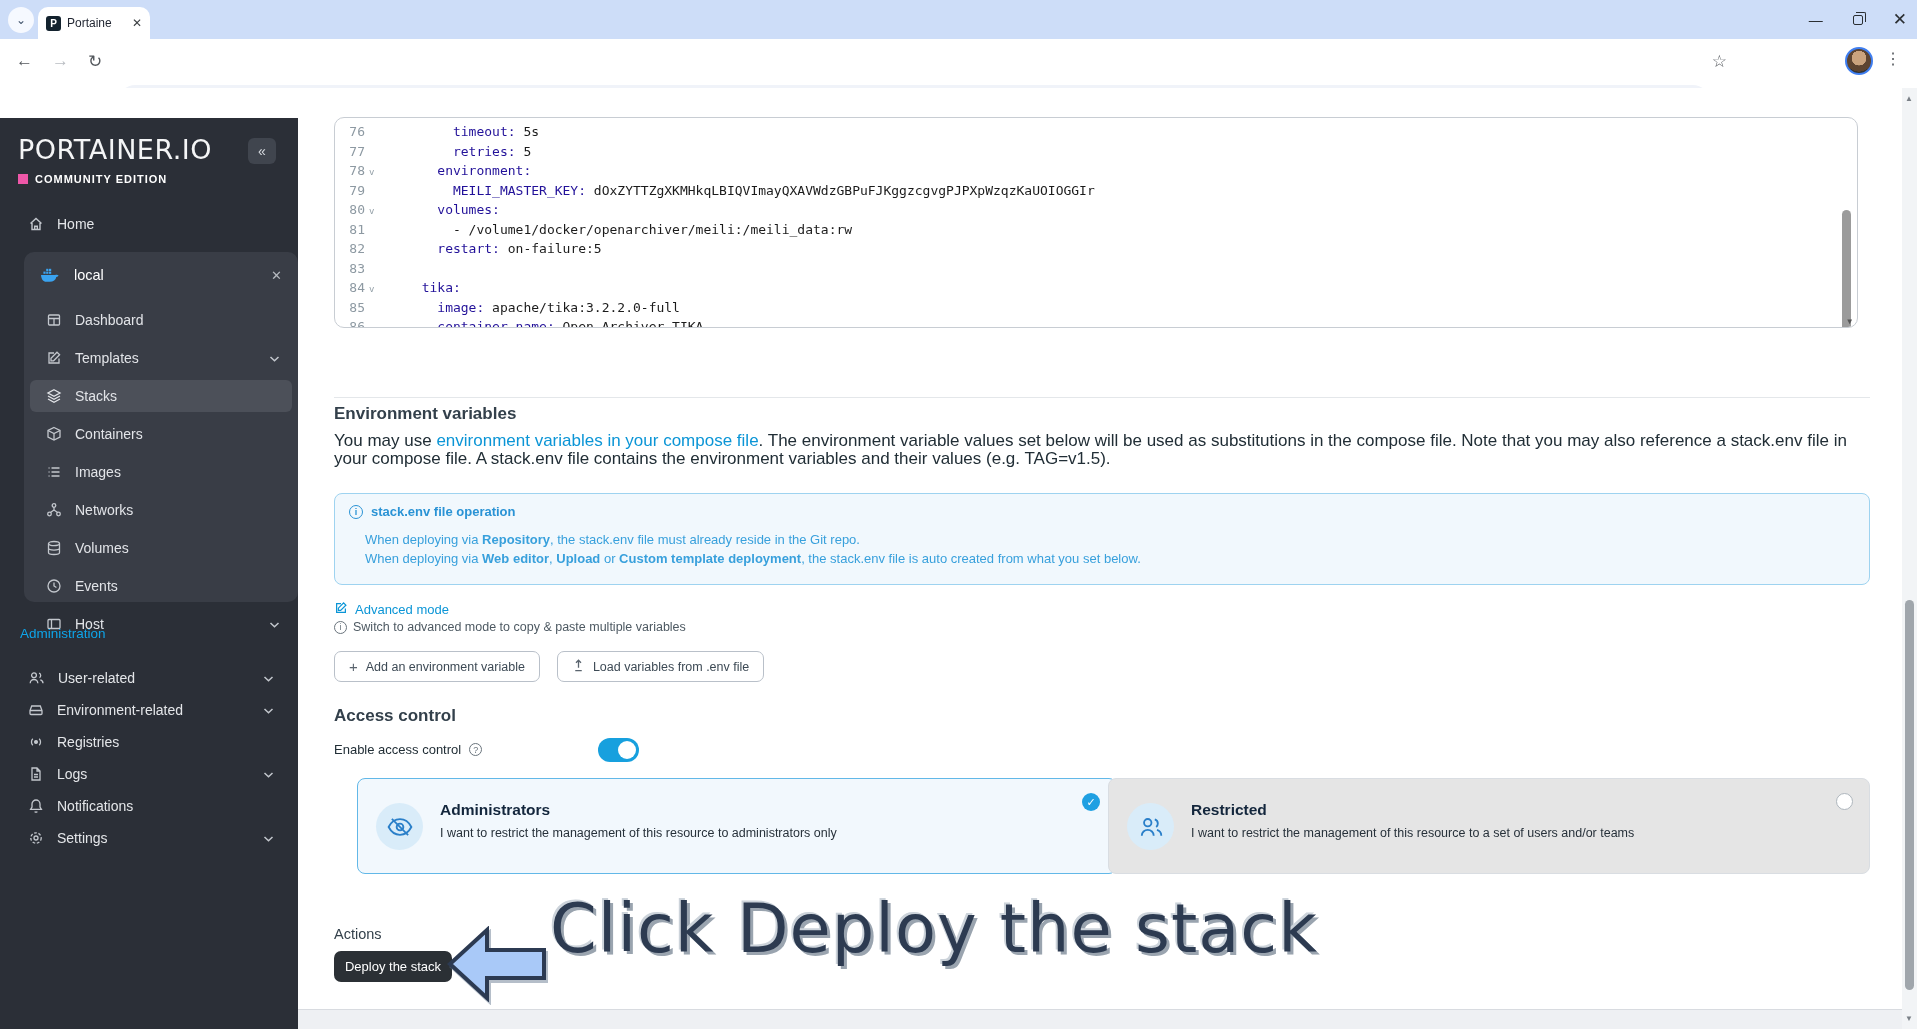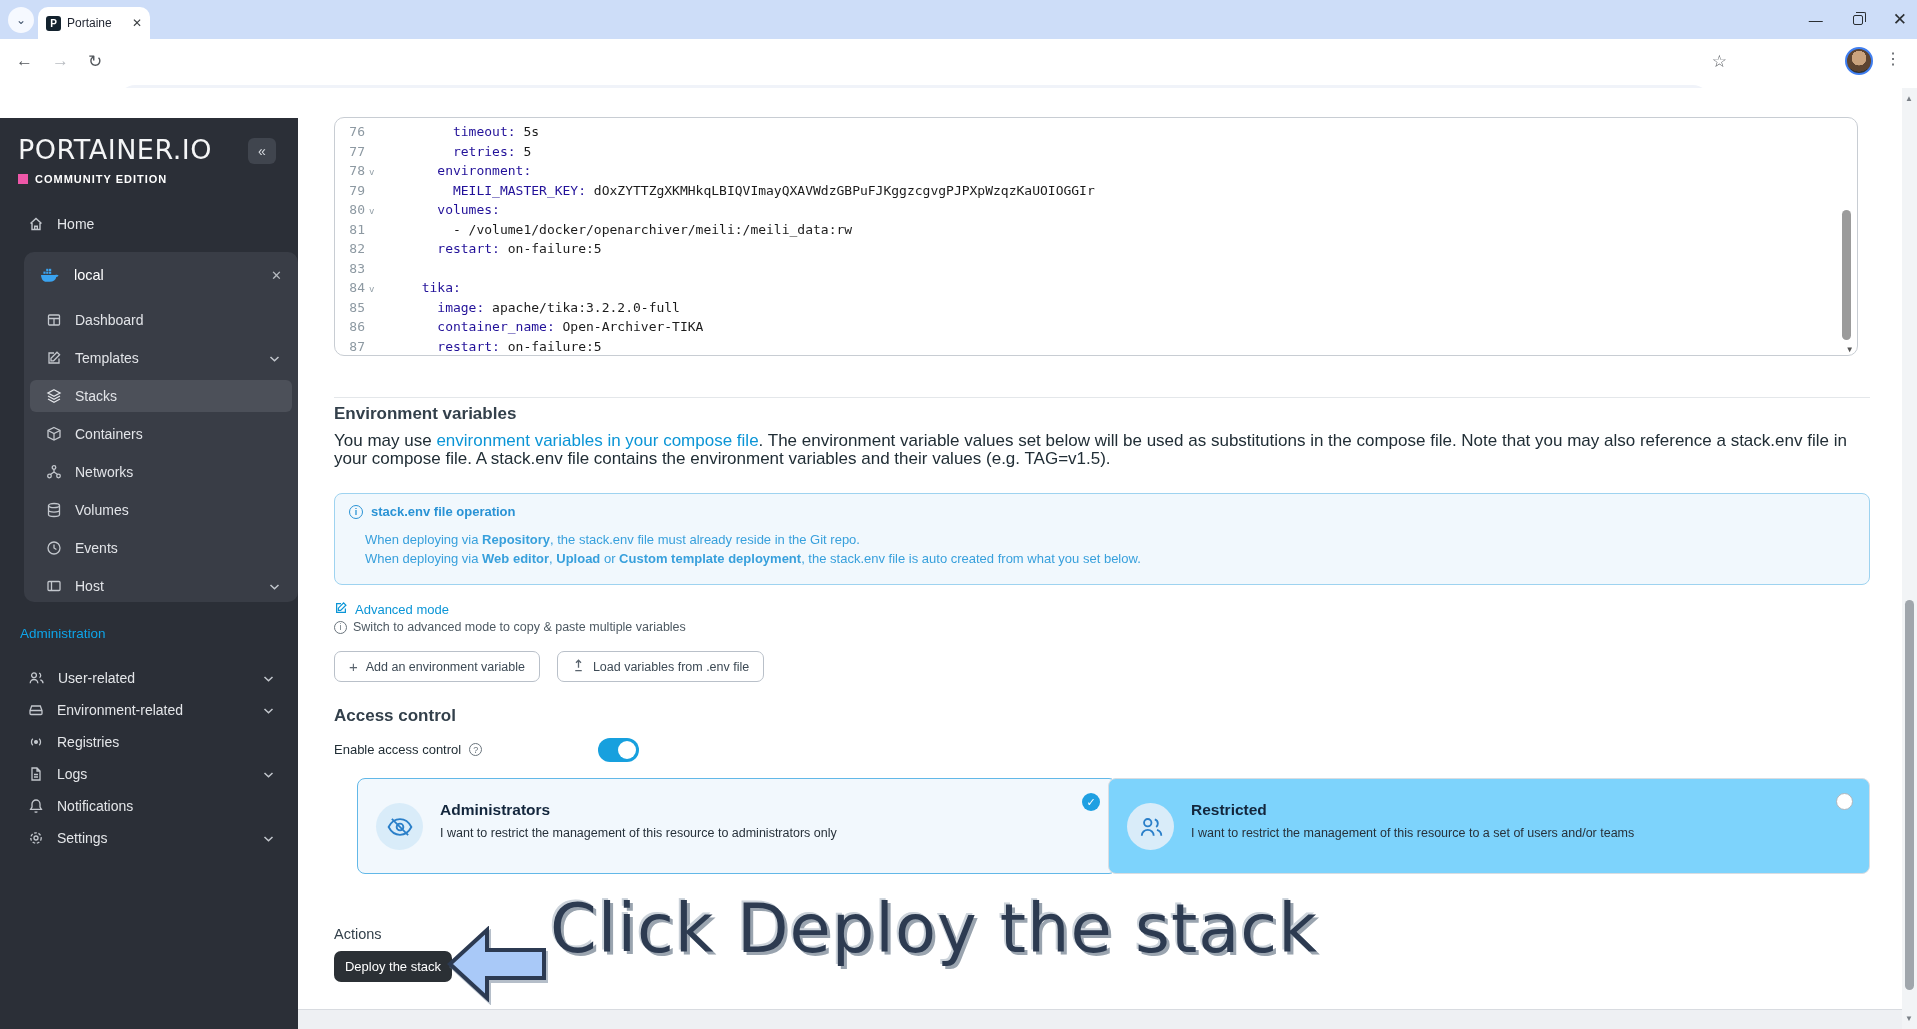--- a/index.html
+++ b/index.html
@@ -54,21 +54,21 @@
   .envclose { margin-left:auto; color:#b6bac0; font-size:13px; }
   .lrow { display:flex; align-items:center; gap:13px; height:32px; padding-left:16px; font-size:14px; color:#e2e4e8; position:relative; margin:6px 6px; border-radius:6px; }
   .lrow .chev { right:12px; }
   .lrow.active { background:#4c5059; }
   .adminlabel { position:absolute; left:20px; top:508px; font-size:13.5px; color:#0ea5e9; }
   .adminrows { position:absolute; left:0; top:544px; width:298px; }
   .ic { color:#c3c7cd; display:flex; }
 
   
   .content { position:absolute; left:298px; top:0; width:1604px; height:941px; background:#fff; }
-  .editor { position:absolute; left:36px; top:29px; width:1524px; height:239px; border:1px solid #c8cdd3;
+  .editor { position:absolute; left:36px; top:29px; width:1524px; height:211px; border:1px solid #c8cdd3;
     border-radius:10px; background:#fff; overflow:hidden; font-family:"DejaVu Sans Mono", monospace; font-size:13px; }
   .erow { position:relative; height:19.5px; line-height:19.5px; white-space:pre; }
   .erows { padding-top:4px; }
   .ln { display:inline-block; width:30px; text-align:right; color:#8d99a2; }
   .fold { display:inline-block; width:14px; padding-left:4px; color:#94a0a8; font-size:9px; }
   .code { padding-left:27px; }
   .k { color:#221199; }
   .v { color:#1b1b1b; }
   .ed-thumb { position:absolute; right:6px; top:92px; width:9px; height:130px; background:#9b9b9b; border-radius:5px; }
   .ed-down { position:absolute; right:5px; bottom:1px; font-size:8px; color:#555; }
@@ -93,21 +93,21 @@
     font-size:12.5px; color:#3d4a55; display:flex; align-items:center; gap:8px; }
   .toggleline { position:absolute; left:36px; top:654px; display:flex; align-items:center; gap:8px; font-size:13px; color:#212e36; }
   .toggle { position:absolute; left:300px; top:650px; width:41px; height:24px; background:#17a0de; border-radius:12px; }
   .knob { position:absolute; right:3px; top:3px; width:18px; height:18px; background:#fff; border-radius:50%; }
   .acard { position:absolute; top:690px; height:96px; border-radius:8px; }
   .acard .iconwrap { position:absolute; left:18px; top:24px; width:47px; height:47px; border-radius:50%;
     background:#d9ecf9; display:flex; align-items:center; justify-content:center; color:#2a7fc9; }
   .acard .t { position:absolute; left:82px; top:22px; font-size:15.5px; font-weight:bold; color:#13263c; }
   .acard .d { position:absolute; left:82px; top:47px; font-size:12.5px; color:#27313a; }
   .card-admin { left:36px; width:760px; background:#f2f8fd; border:1px solid #62b8e8;margin-left:23px; }
-  .card-restricted { left:810px; width:762px; background:#7dd3fc; border:1px solid #d9dde2; }
+  .card-restricted { left:810px; width:762px; background:#e5e5e5; border:1px solid #d9dde2; }
   .checkmark { position:absolute; right:16px; top:14px; width:18px; height:18px; border-radius:50%;
     background:#1fa0e2; color:#fff; font-size:11px; display:flex; align-items:center; justify-content:center; }
   .radio { position:absolute; right:16px; top:14px; width:17px; height:17px; border-radius:50%;
     border:1.5px solid #aeb6bd; background:#fff; }
   .actions-h { position:absolute; left:36px; top:838px; font-size:14.5px; color:#33404b; }
   .deploy { position:absolute; left:36px; top:863px; width:118px; height:31px; background:#2b3035; color:#fff;
     border:none; border-radius:7px; font-size:13px; font-family:"Liberation Sans",sans-serif; }
   .bigarrow { position:absolute; left:148px; top:838px; filter:drop-shadow(2px 3px 0 rgba(90,110,135,.45)); }
   .annot { position:absolute; left:252px; top:802px; font-family:"DejaVu Sans", sans-serif; font-weight:normal;
     font-size:67px; color:#2d3b51; letter-spacing:1px;
@@ -218,20 +218,28 @@
         <span class="ic">
             <svg width="16" height="16" viewBox="0 0 16 16" fill="none" stroke="#c3c7cd" stroke-width="1.3">
               <path d="M8 1.5l6 3v6.5l-6 3-6-3V4.5z"></path>
               <path d="M2 4.5l6 3 6-3M8 7.5v6.5"></path>
             </svg>
           </span>
         <span>Containers</span>
       </div>
       <div class="lrow">
         <span class="ic">
+            <svg width="16" height="16" viewBox="0 0 16 16" fill="none" stroke="#c3c7cd" stroke-width="1.4">
+              <path d="M5.5 4h8M5.5 8h8M5.5 12h8M2.6 4h.9M2.6 8h.9M2.6 12h.9"></path>
+            </svg>
+          </span>
+        <span>Images</span>
+      </div>
+      <div class="lrow">
+        <span class="ic">
             <svg width="16" height="16" viewBox="0 0 16 16" fill="none" stroke="#c3c7cd" stroke-width="1.3">
               <circle cx="8" cy="3.5" r="1.8"></circle>
               <circle cx="3.5" cy="12" r="1.8"></circle>
               <circle cx="12.5" cy="12" r="1.8"></circle>
               <path d="M8 5.3V8M8 8l-3.6 2.5M8 8l3.6 2.5"></path>
             </svg>
           </span>
         <span>Networks</span>
       </div>
       <div class="lrow">

